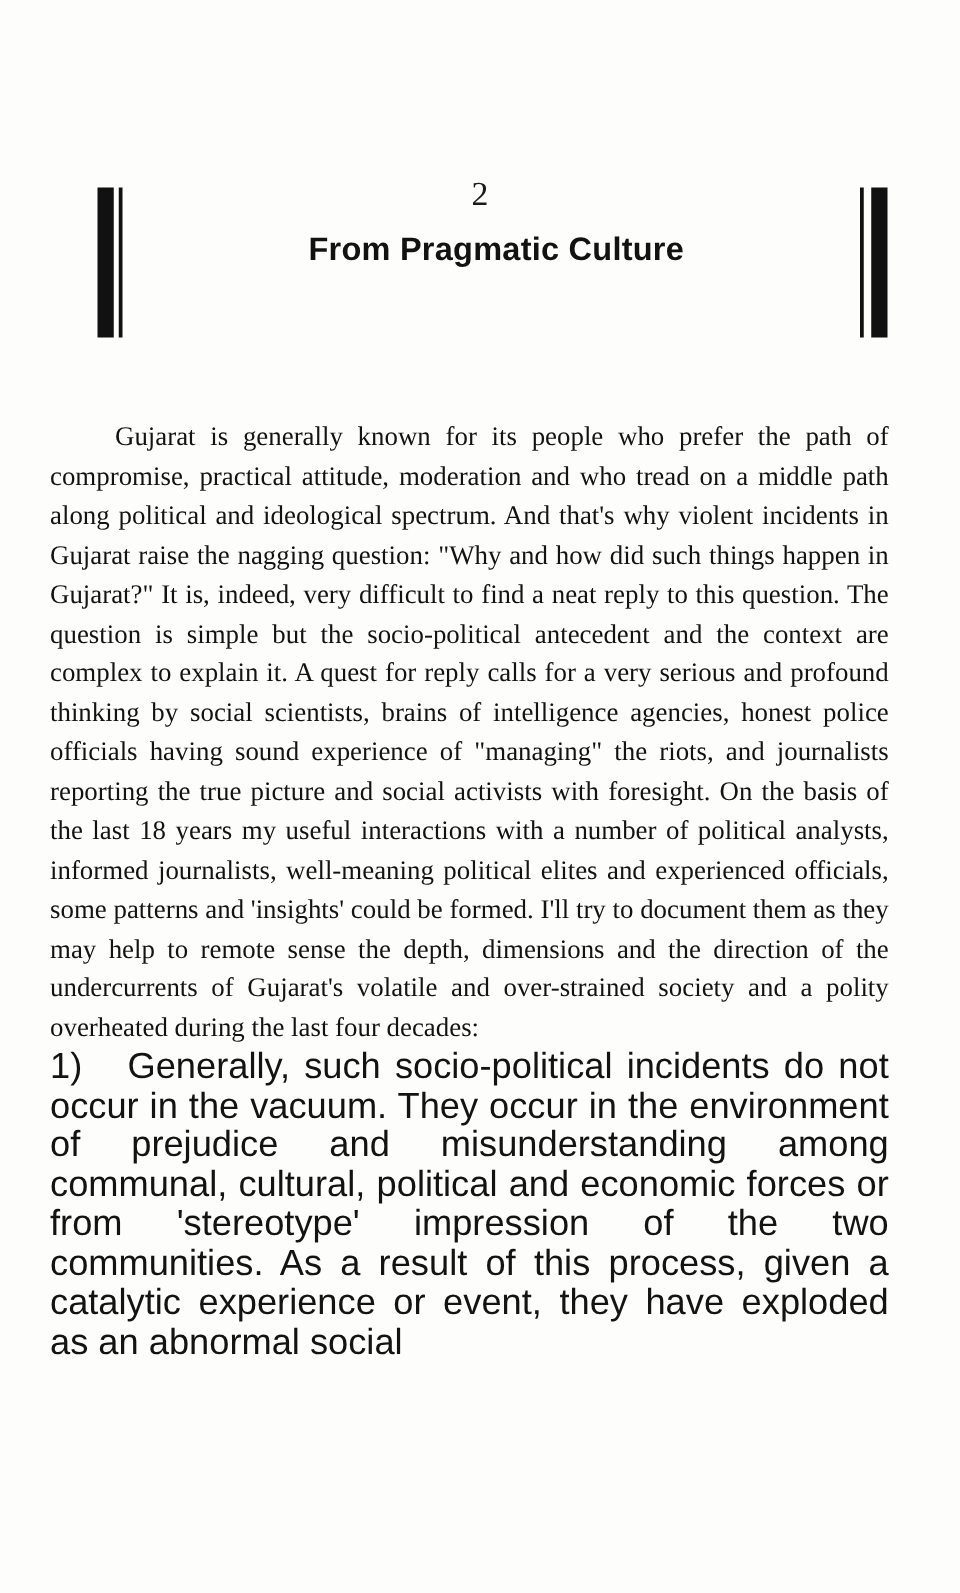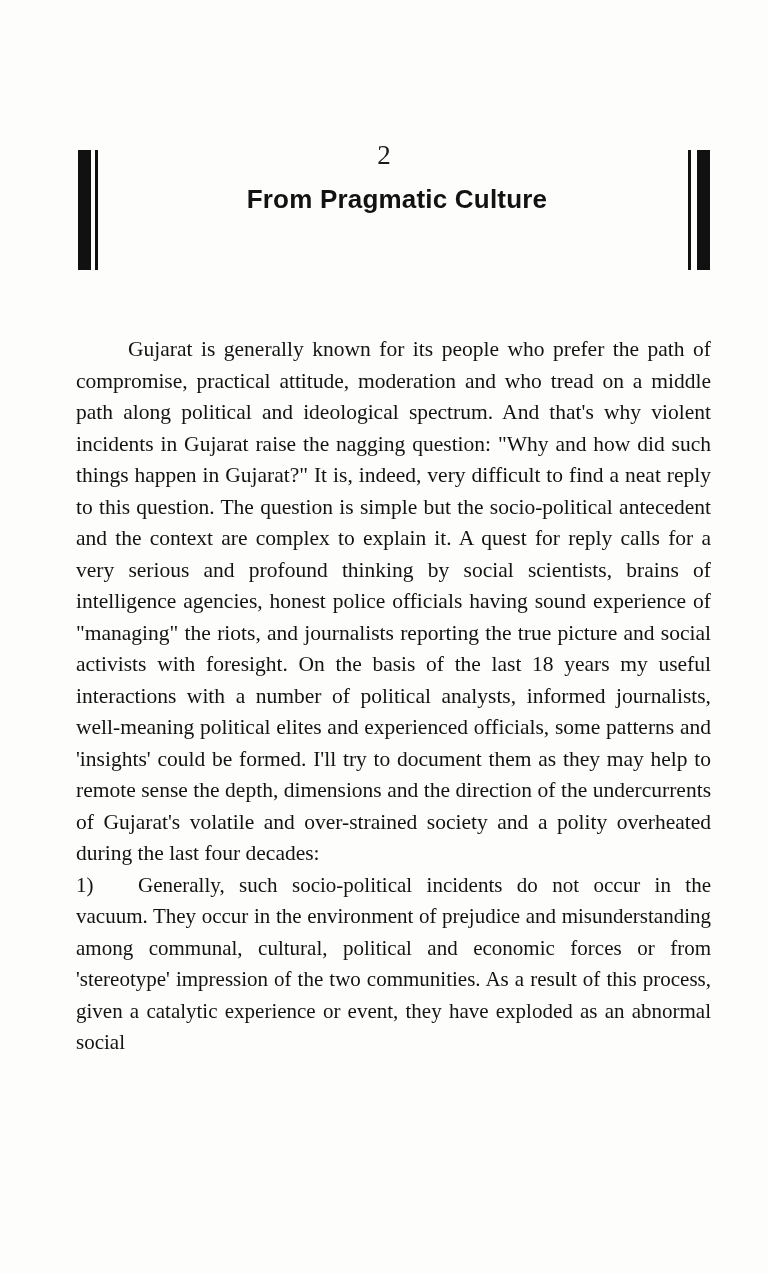--- a/index.html
+++ b/index.html
@@ -71,40 +71,40 @@
     margin: 0;
     letter-spacing: 0.2px;
     padding-left: 26px;
   }
   .chapter-title span {
     display: block;
   }
   
   .body-text {
     margin: 0;
-    padding: 118px 57px 0 76px;
+    padding: 118px 57px 0 40px;
   }
   .para {
     margin: 0;
     font-size: 21.5px;
     line-height: 31.5px;
     text-align: justify;
     color: #131313;
     font-family: "Liberation Serif", serif;
   }
   .para.indent {
     text-indent: 52px;
   }
   .list-para {
     margin: 0;
-    font-size: 21px;
+    font-size: 29px;
     line-height: 31.5px;
     text-align: justify;
     color: #131313;
-    font-family: Liberation Serif, serif;
+    font-family: Liberation Sans, sans-serif;
   }
   .list-marker {
     display: inline-block;
     min-width: 62px;
   }
 </style>
 </head>
 <body>
 
 <div class="page">

